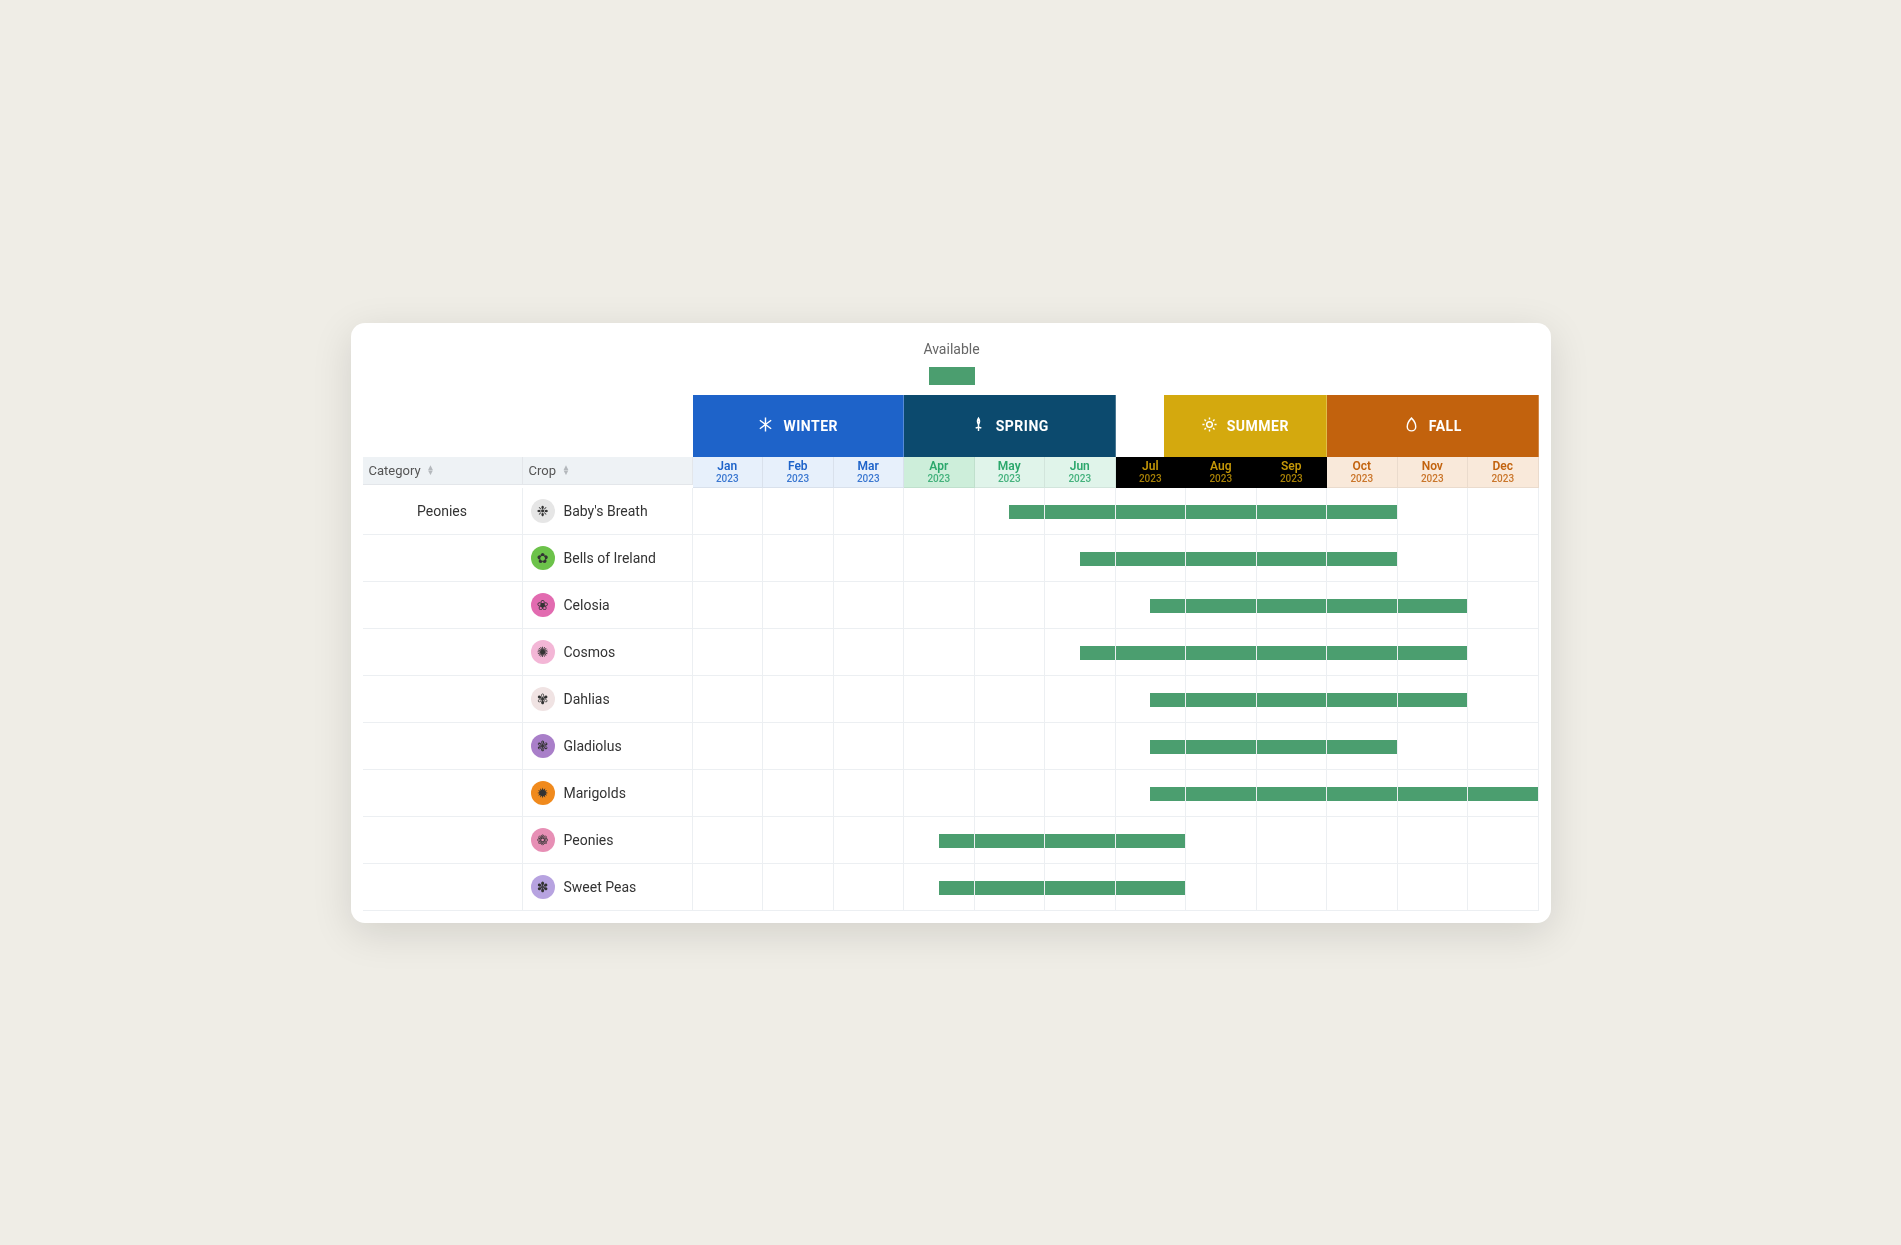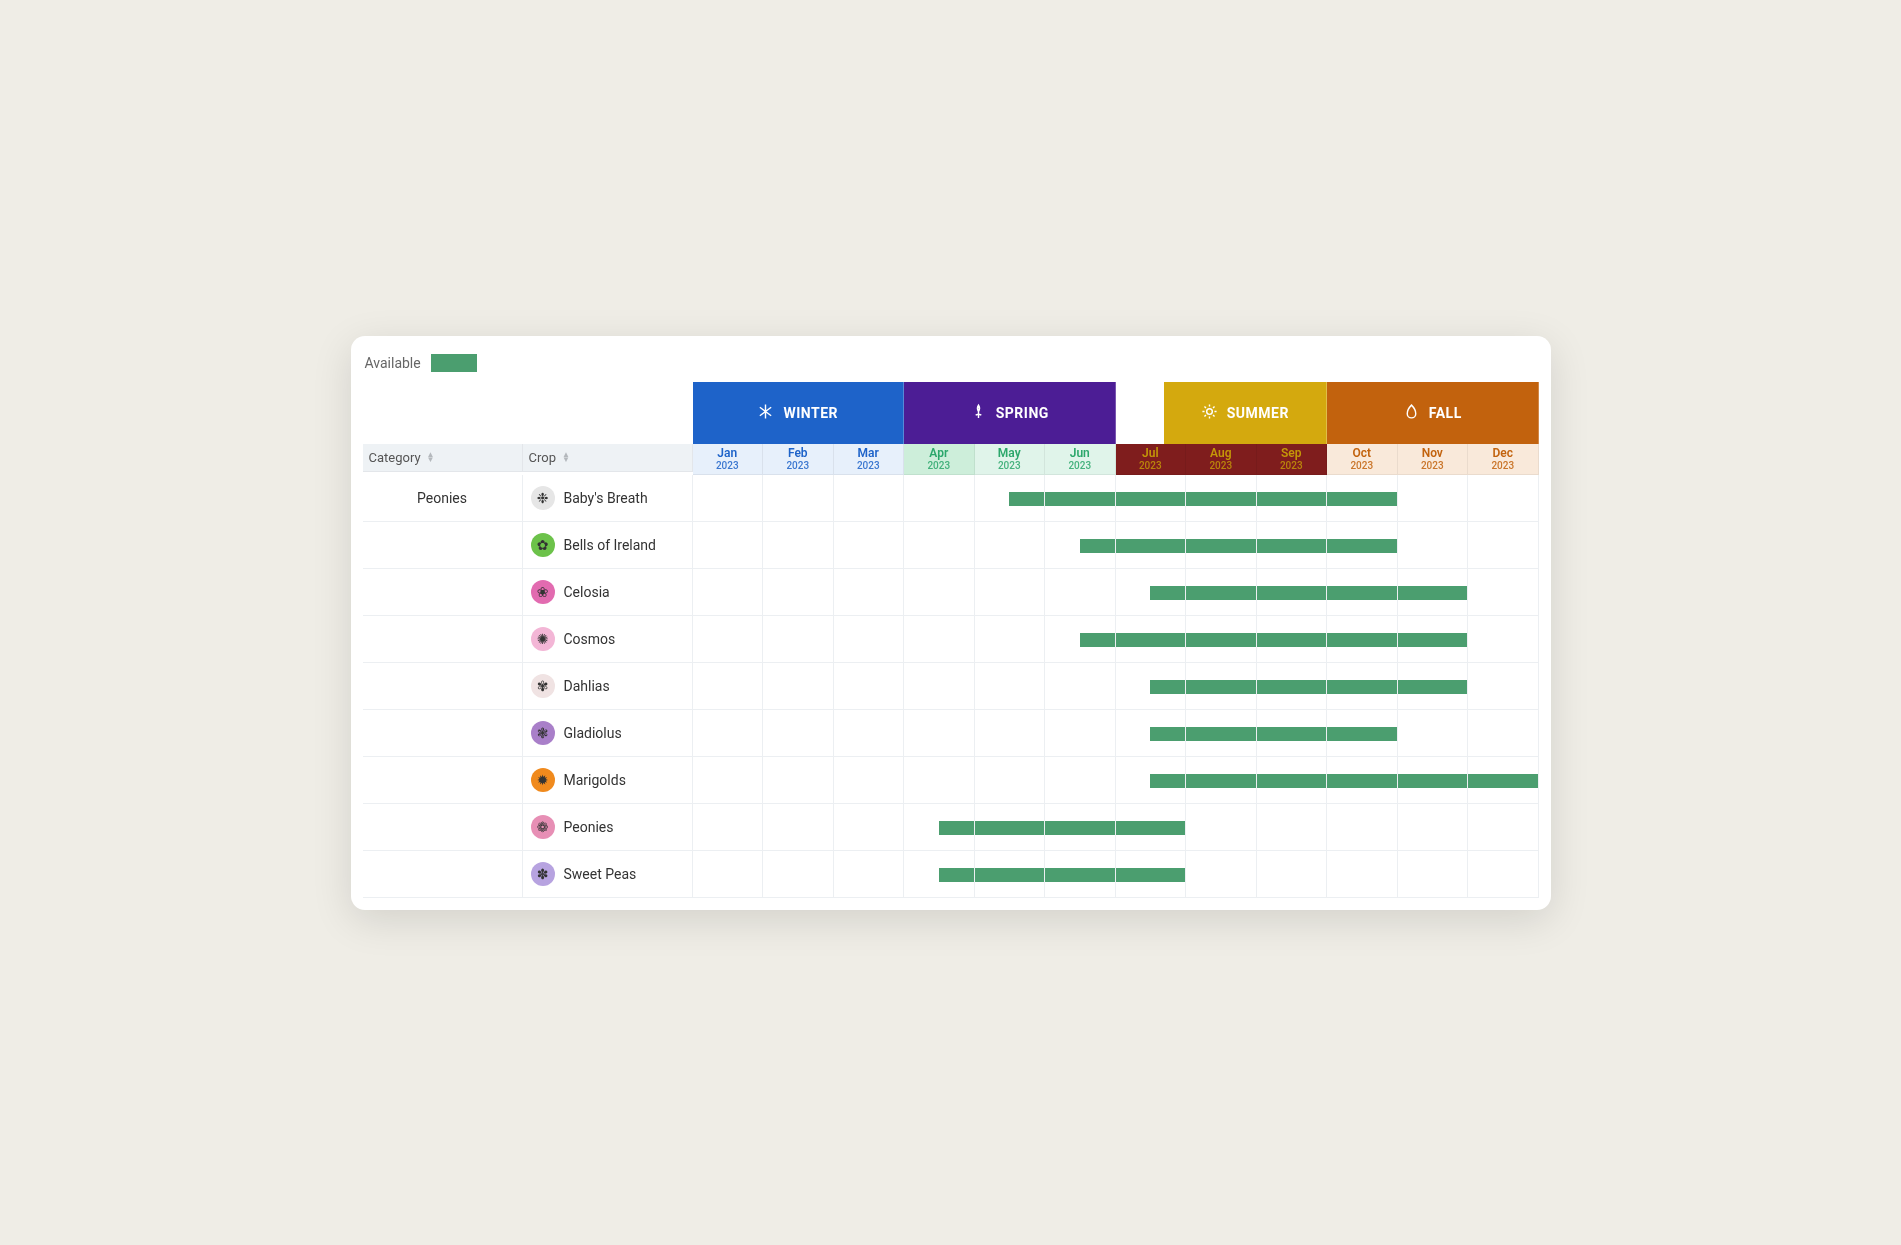--- a/index.html
+++ b/index.html
@@ -19,20 +19,21 @@
   width: 1200px;
   padding: 12px;
 }
 .legend {
   display: flex;
   align-items: center;
   gap: 10px;
   padding: 6px 0 10px 2px;
   font-size: 14px;
   color: #666;
+  flex-direction: column;
 }
 .legend-swatch {
   width: 46px;
   height: 18px;
   background: #4b9e6f;
 }
 .grid {
   display: grid;
   grid-template-columns: 160px 170px repeat(12, 1fr);
 }
@@ -43,21 +44,21 @@
   justify-content: center;
   gap: 9px;
   color: #fff;
   font-weight: 700;
   font-size: 14px;
   letter-spacing: 0.5px;
   padding: 21px 0;
   border-right: 1px solid rgba(255,255,255,0.25);
 }
 .season-winter { background: #1e63c9; }
-.season-spring { background: #4c1d95; }
+.season-spring { background: #0c4a6e; }
 .season-summer { background: #d4a90e; margin-left: 48px; }
 .season-fall   { background: #c2620d; }
 .season-icon { width: 17px; height: 17px; }
 .season-spacer {
   grid-column: span 2;
   background: #fff;
 }
 .col-header {
   background: #eef2f5;
   border-right: 1px solid #e3e6ea;
@@ -81,21 +82,21 @@
   text-align: center;
   font-size: 12px;
   font-weight: 600;
   padding: 2px 0 3px;
   border-right: 1px solid rgba(0,0,0,0.06);
   border-bottom: 1px solid rgba(0,0,0,0.06);
 }
 .month-header .year { font-size: 10px; font-weight: 500; opacity: 0.85; }
 .mh-winter { background: #e7f0fb; color: #1e63c9; }
 .mh-spring { background: #e0f4ea; color: #2ba76b; }
-.mh-summer { background: #7f1d1d; color: #c49708; }
+.mh-summer { background: #000000; color: #c49708; }
 .mh-fall   { background: #f9e9da; color: #c2620d; }
 .mh-spring.first { background: #cdeeda; }
 .cat-cell, .crop-cell, .cell {
   height: 47px;
   border-right: 1px solid #eceff2;
   border-bottom: 1px solid #eceff2;
   display: flex;
   align-items: center;
 }
 .cat-cell { justify-content: center; font-size: 14px; color: #333; }

